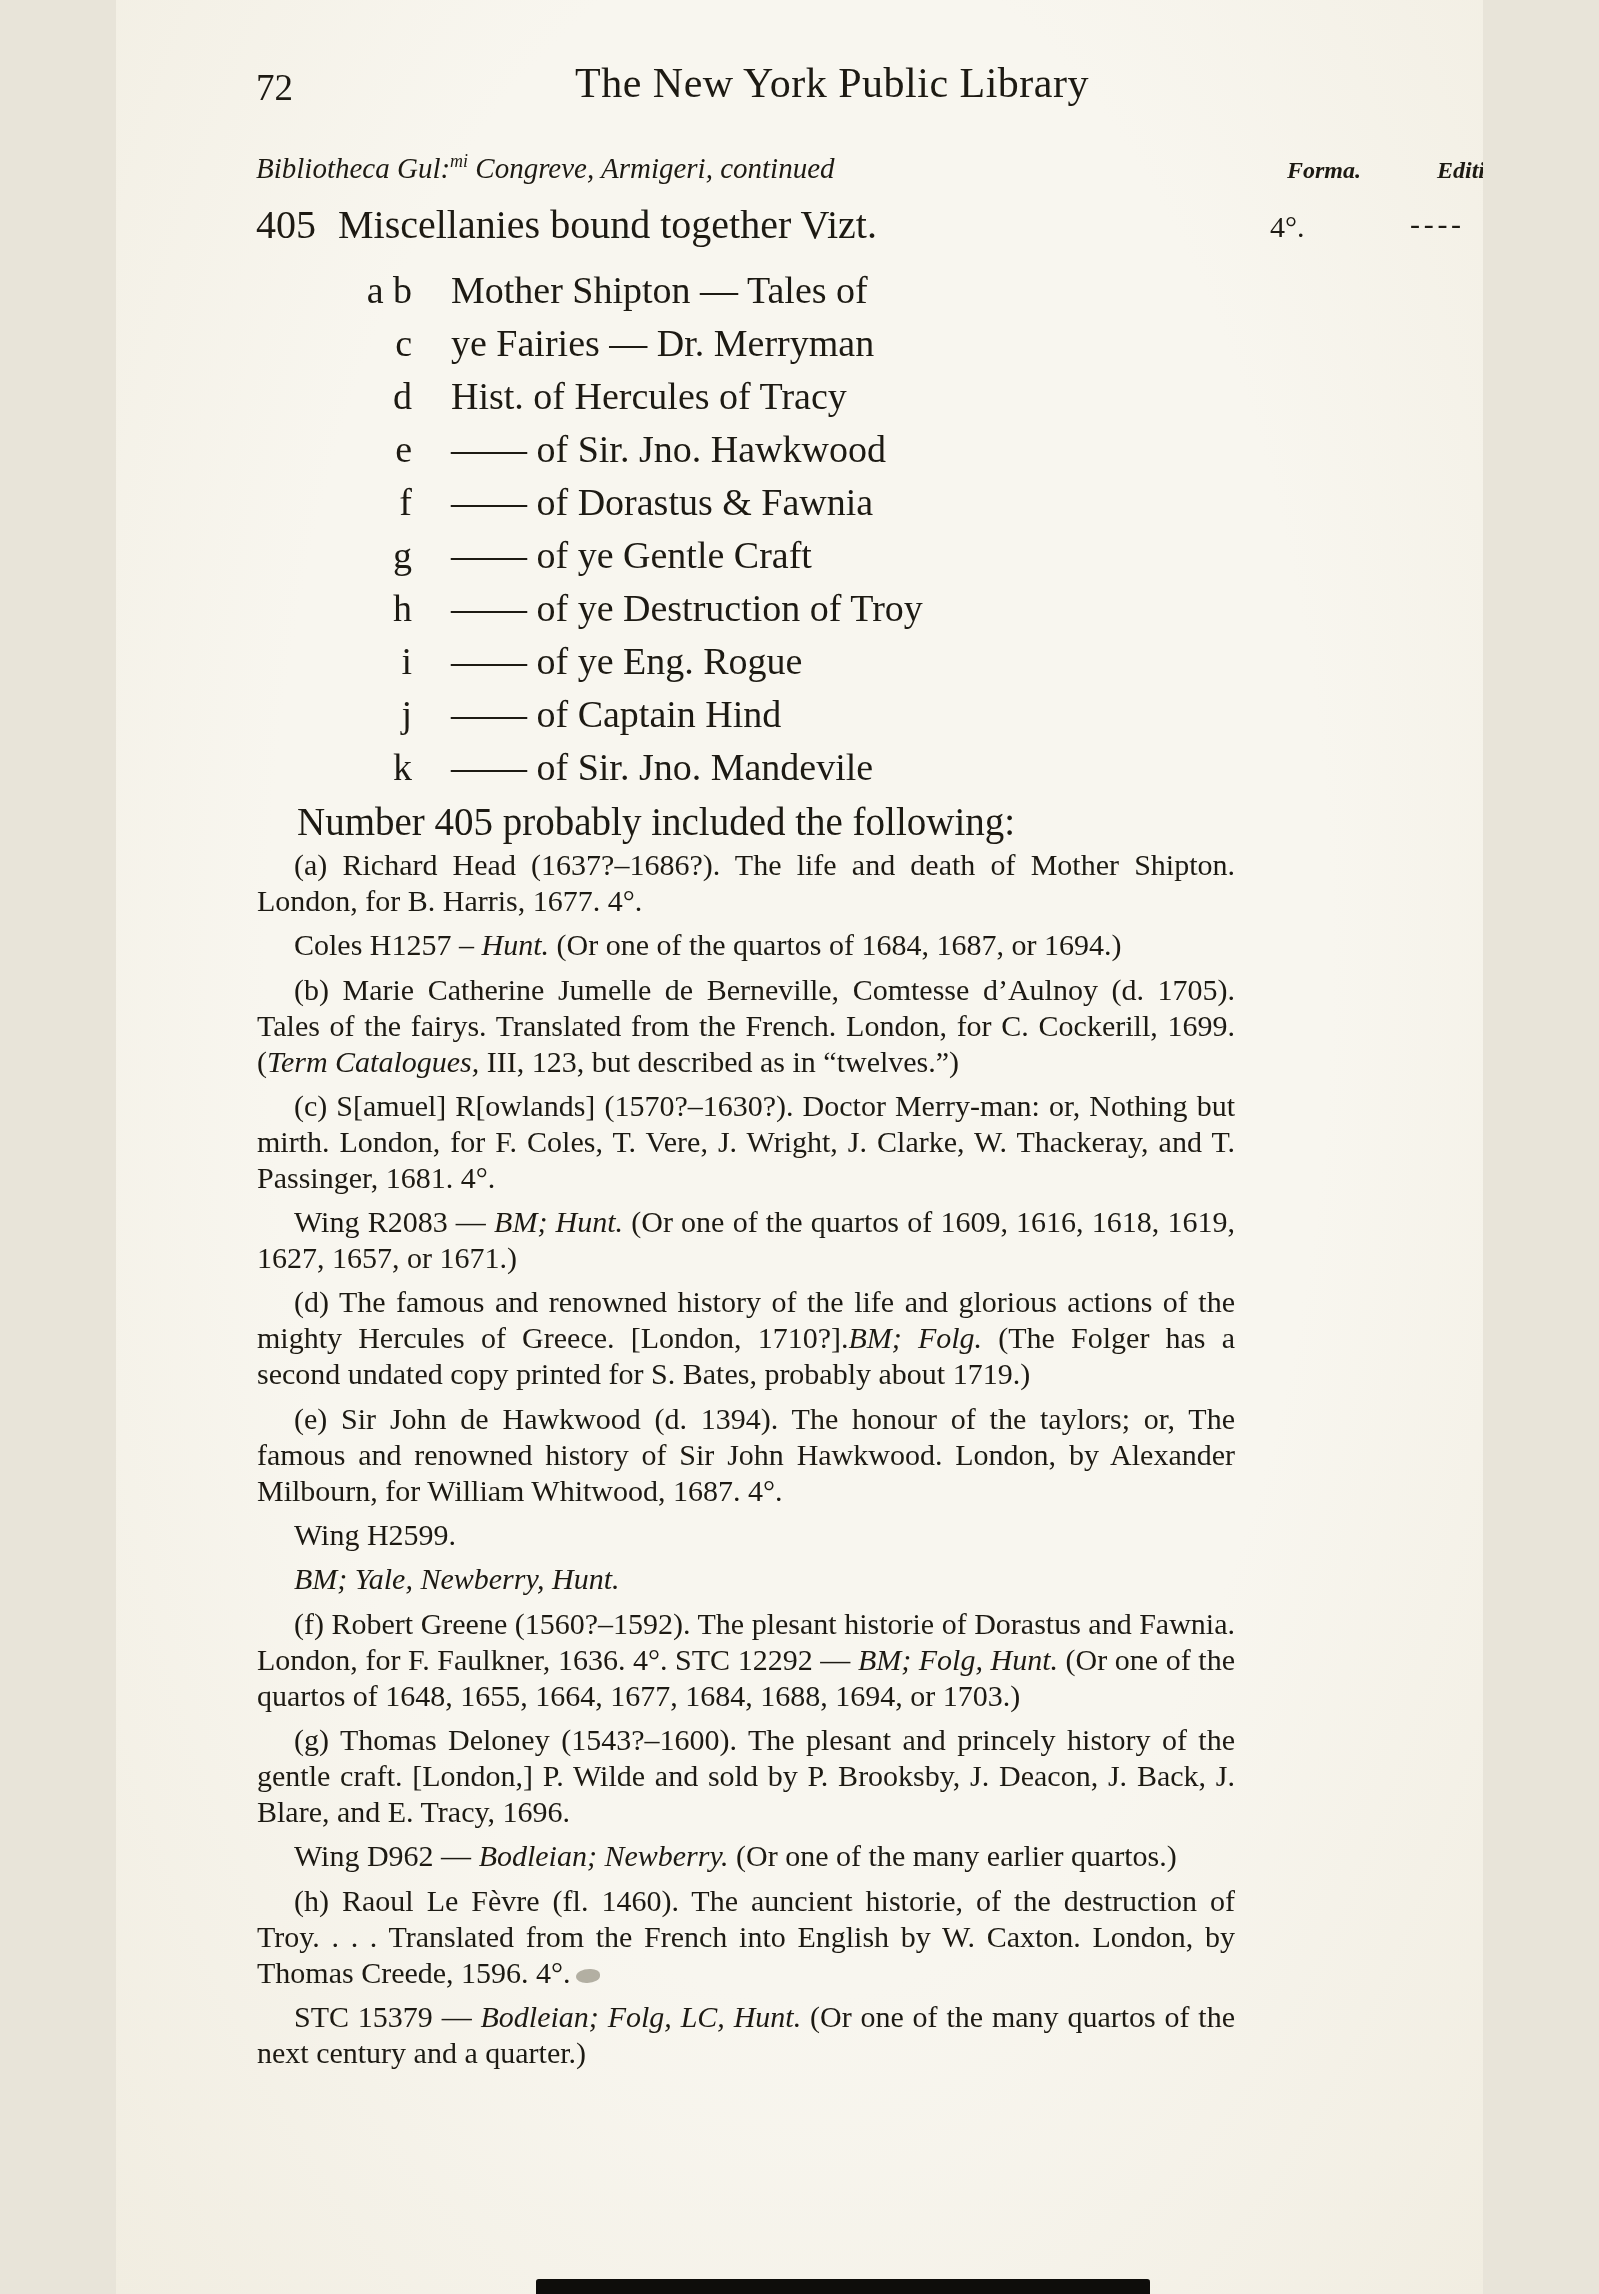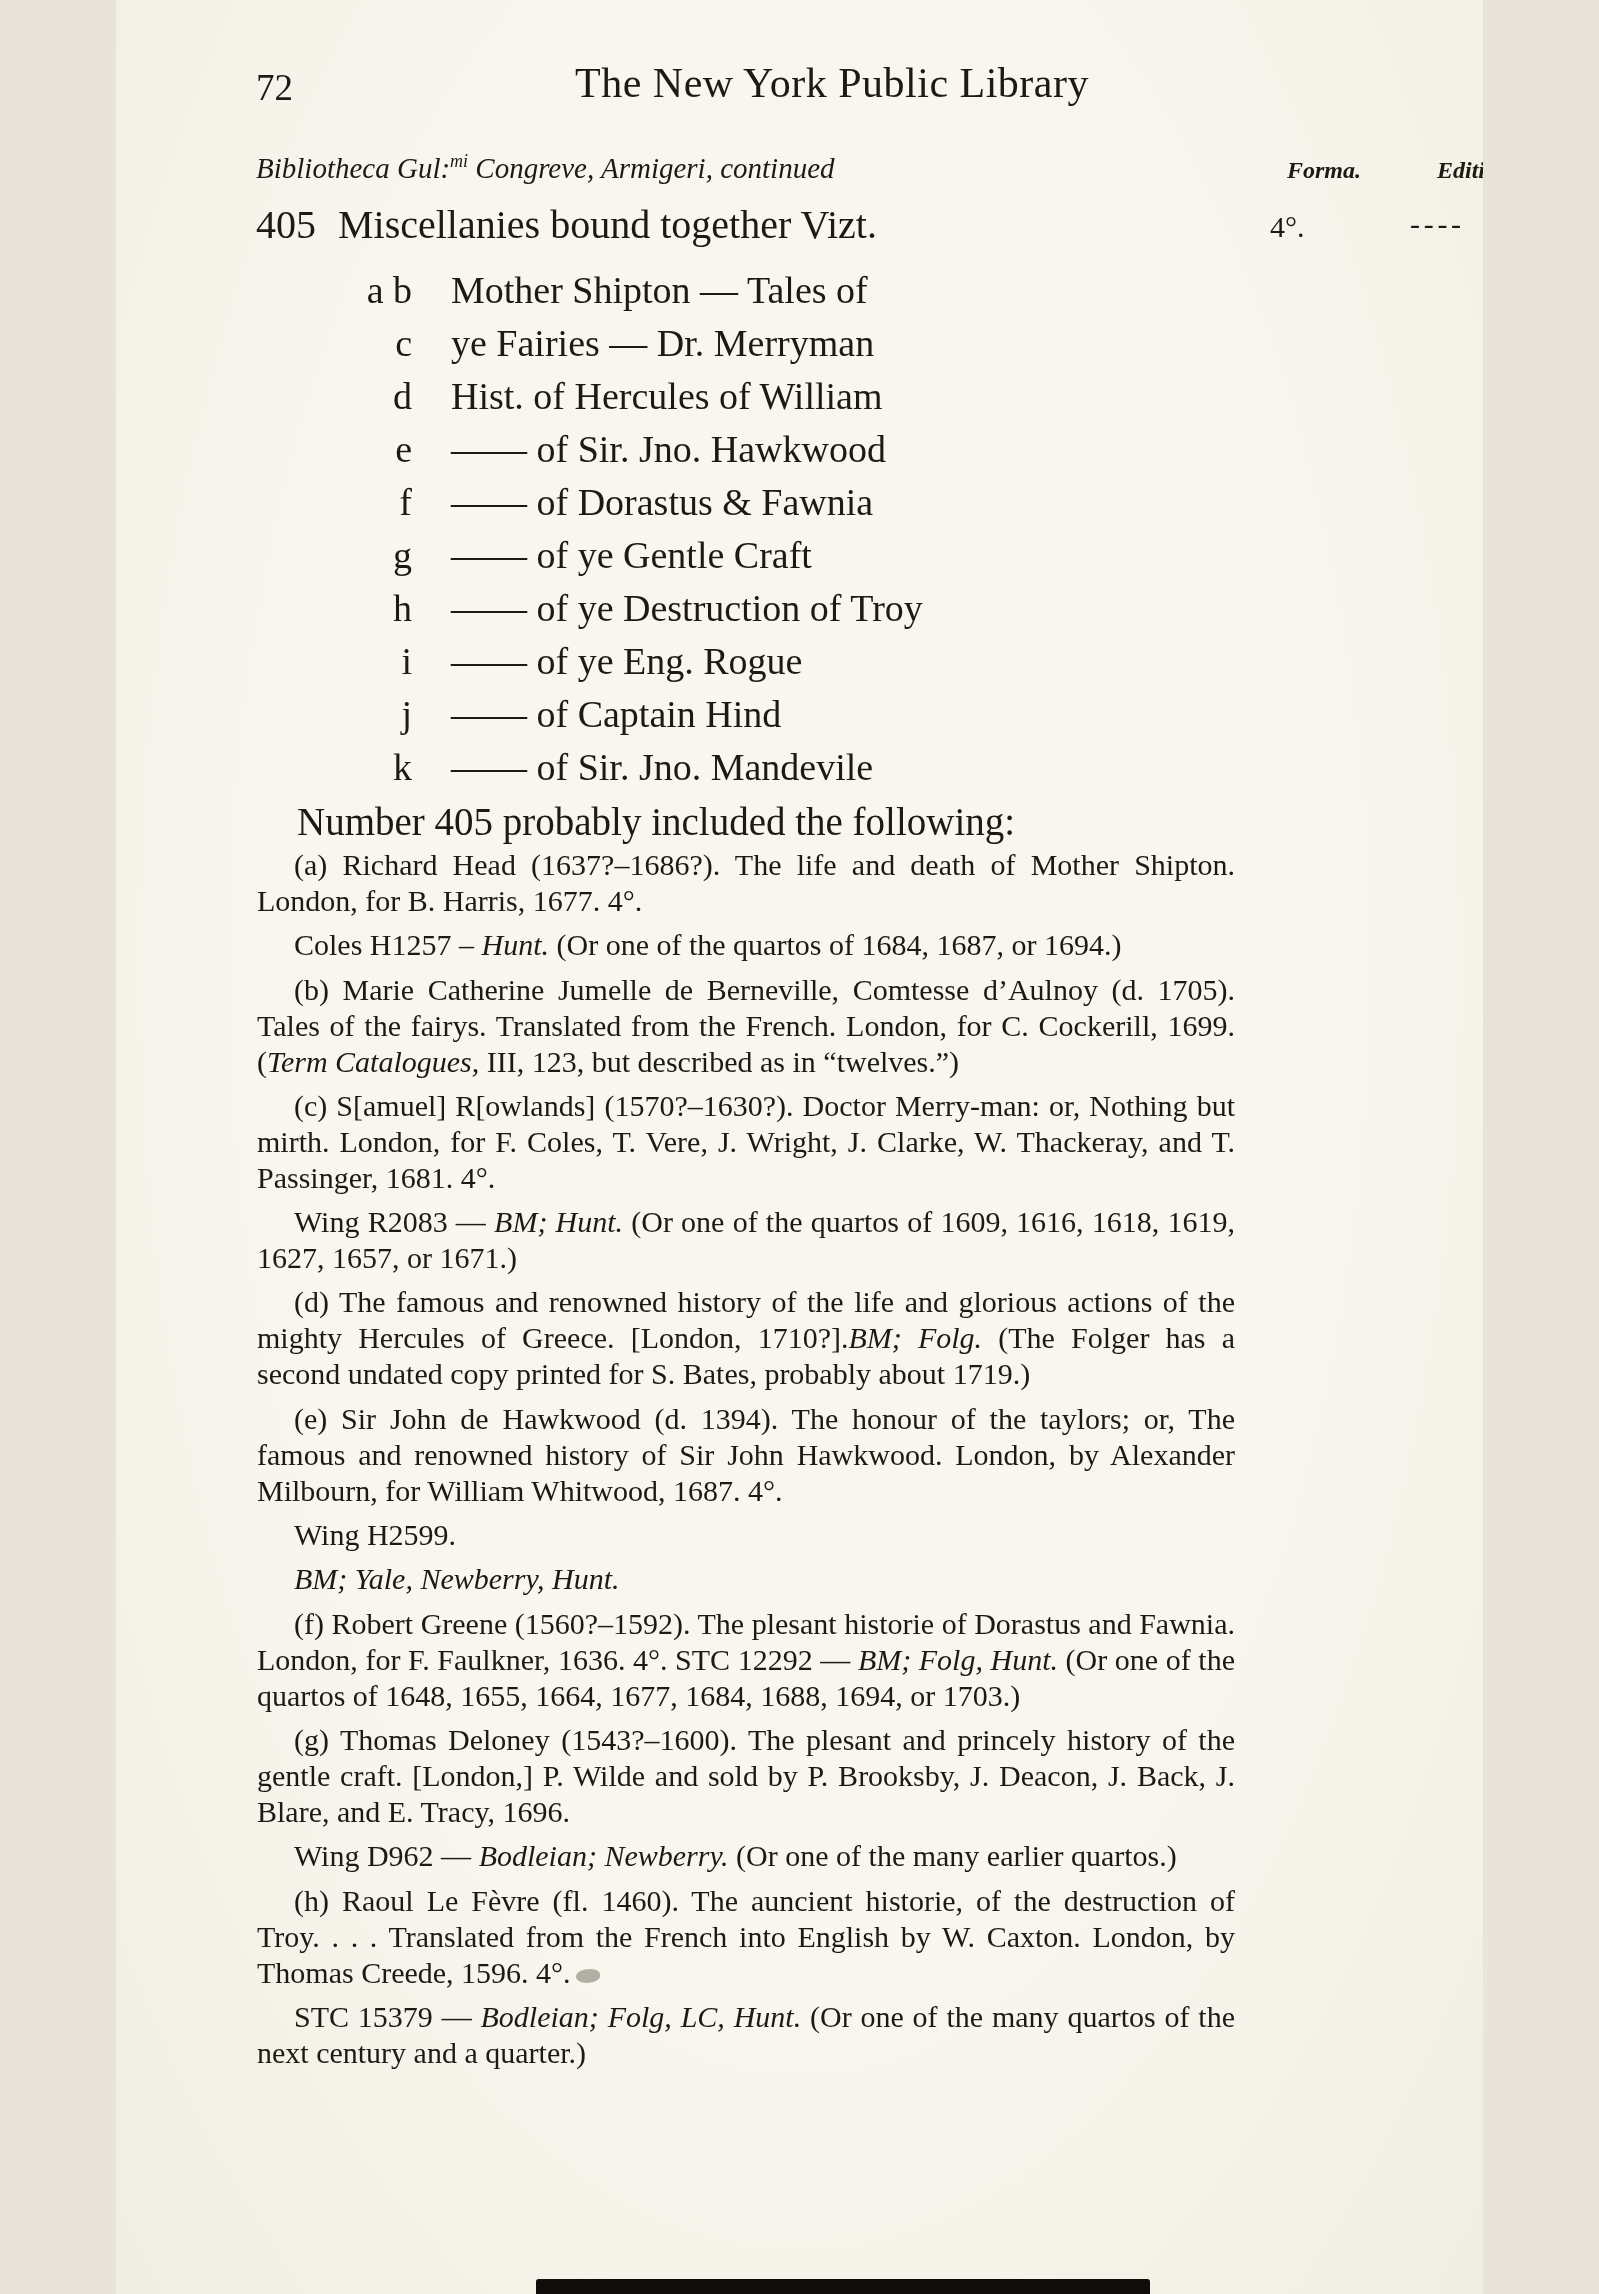--- a/index.html
+++ b/index.html
@@ -156,21 +156,21 @@
       <div class="item">
         <span class="item-label">a b</span>
         <span class="item-text">Mother Shipton — Tales of</span>
       </div>
       <div class="item">
         <span class="item-label">c</span>
         <span class="item-text">ye Fairies — Dr. Merryman</span>
       </div>
       <div class="item">
         <span class="item-label">d</span>
-        <span class="item-text">Hist. of Hercules of William</span>
+        <span class="item-text">Hist. of Hercules of Tracy</span>
       </div>
       <div class="item">
         <span class="item-label">e</span>
         <span class="item-text">—— of Sir. Jno. Hawkwood</span>
       </div>
       <div class="item">
         <span class="item-label">f</span>
         <span class="item-text">—— of Dorastus &amp; Fawnia</span>
       </div>
       <div class="item">

